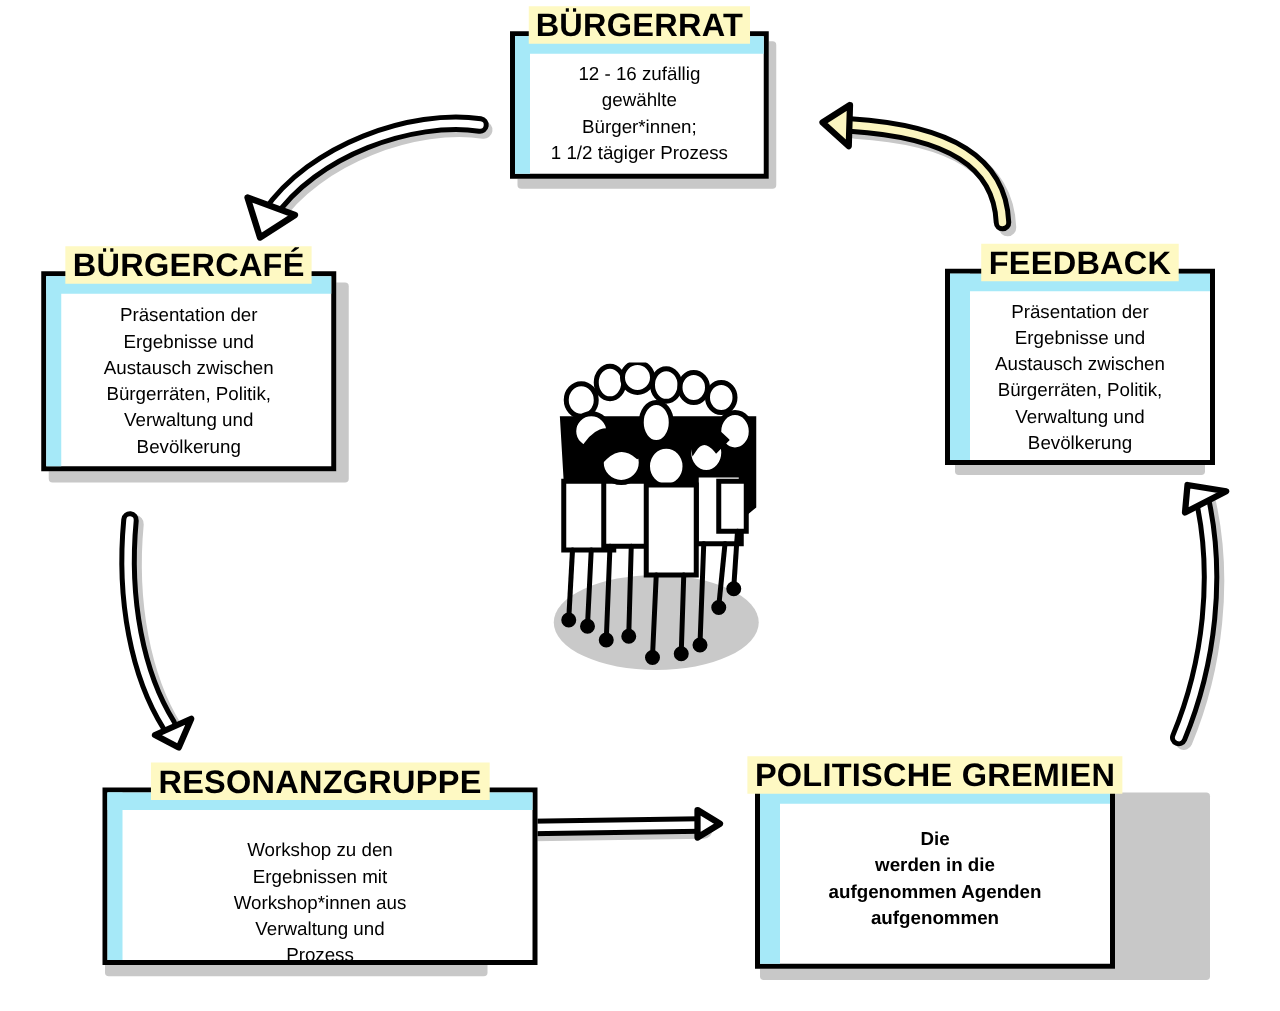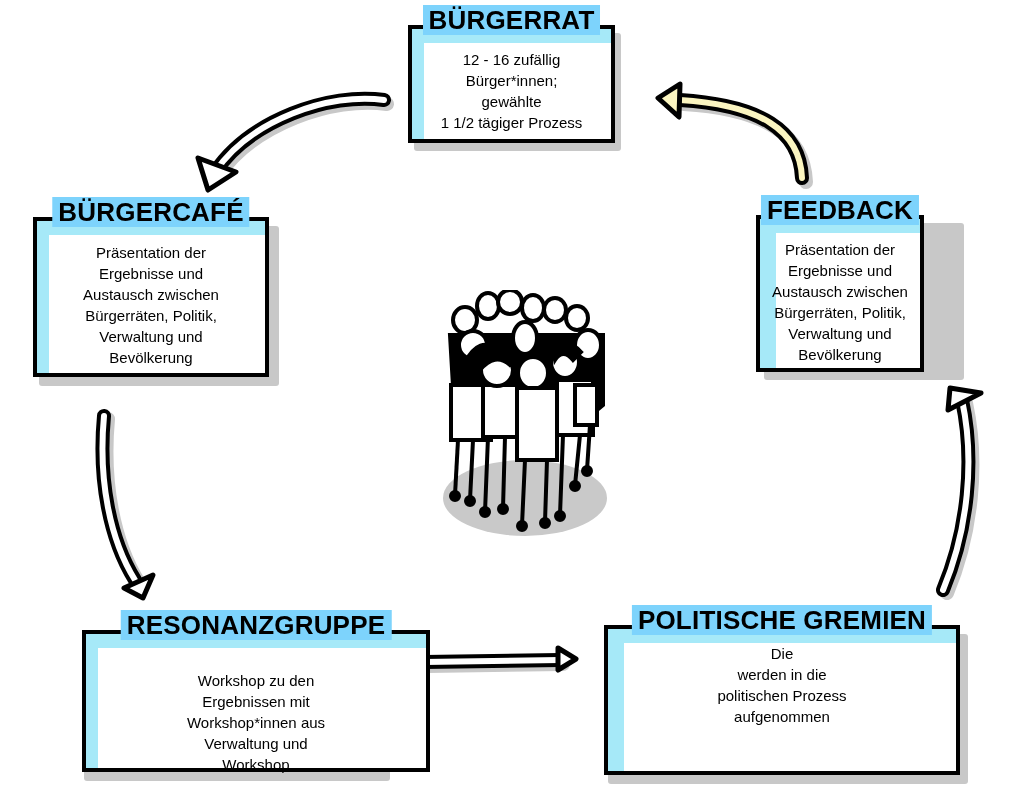--- a/index.html
+++ b/index.html
@@ -3,21 +3,21 @@
 <meta charset="utf-8">
 <style>
   html, body { margin: 0; padding: 0; background: #ffffff; }
   body { width: 1024px; height: 809px; position: relative; overflow: hidden; font-family: "Liberation Sans", sans-serif; }
   #arrows { position: absolute; left: 0; top: 0; width: 1024px; height: 809px; }
   .box { position: absolute; }
   .box .shadow { position: absolute; background: #c8c8c8; border-radius: 3px; }
   .box .frame { position: absolute; left: 0; top: 0; right: 0; bottom: 0; background: #ffffff; border: 4px solid #000; border-top-width: 4px; box-sizing: border-box; }
   .box .cyan-top { position: absolute; left: 0; right: 0; top: 0; height: 14px; background: #a6e9f8; }
   .box .cyan-left { position: absolute; left: 0; top: 0; bottom: 0; width: 12px; background: #a6e9f8; }
-  .box .title { position: absolute; top: -20px; left: 50%; transform: translateX(-50%); background: #7dd3fc; padding: 0 6px; font-weight: bold; font-size: 26px; line-height: 30px; color: #000; white-space: nowrap; letter-spacing: 0.2px; }
+  .box .title { position: absolute; top: -20px; left: 50%; transform: translateX(-50%); background: #fef9c3; padding: 0 6px; font-weight: bold; font-size: 26px; line-height: 30px; color: #000; white-space: nowrap; letter-spacing: 0.2px; }
   .box .body { position: absolute; left: 0; right: 0; top: 22px; text-align: center; font-size: 15px; line-height: 21px; color: #000; }
   .body span { display: block; }
   #people { position: absolute; left: 425px; top: 290px; width: 200px; height: 250px; }
 </style>
 </head>
 <body>
 
 <svg id="arrows" viewBox="0 0 1024 809">
   <defs>
     <filter id="sh" x="-20%" y="-20%" width="140%" height="140%">
@@ -63,22 +63,22 @@
 
 <div class="box" style="left:408px; top:25px; width:207px; height:118px;">
   <div class="shadow" style="left:6px; top:8px; width:207px; height:118px;"></div>
   <div class="frame">
     <div class="cyan-top"></div>
       <div class="cyan-left"></div>
   </div>
   <div class="title">BÜRGERRAT</div>
   <div class="body" style="top:24px;">
     <span>12 - 16 zufällig</span>
+    <span>gewählte</span>
     <span>Bürger*innen;</span>
-    <span>gewählte</span>
     <span>1 1/2 tägiger Prozess</span>
   </div>
 </div>
 
 <div class="box" style="left:33px; top:217px; width:236px; height:160px;">
   <div class="shadow" style="left:6px; top:9px; width:240px; height:160px;"></div>
   <div class="frame">
     <div class="cyan-top"></div>
       <div class="cyan-left"></div>
   </div>
@@ -86,21 +86,21 @@
   <div class="body" style="top:25px;">
     <span>Präsentation der</span>
     <span>Ergebnisse und</span>
     <span>Austausch zwischen</span>
     <span>Bürgerräten, Politik,</span>
     <span>Verwaltung und</span>
     <span>Bevölkerung</span>
   </div>
 </div>
 
-<div class="box" style="left:756px; top:215px; width:168px; height:157px;">
+<div class="box" style="left:756px; top:215px; width:216px; height:157px;">
   <div class="shadow" style="left:8px; top:8px; width:200px; height:157px;"></div>
   <div class="frame">
     <div class="cyan-top"></div>
       <div class="cyan-left" style="width:16px;"></div>
   </div>
   <div class="title">FEEDBACK</div>
   <div class="body" style="top:24px;">
     <span>Präsentation der</span>
     <span>Ergebnisse und</span>
     <span>Austausch zwischen</span>
@@ -115,35 +115,35 @@
   <div class="frame">
     <div class="cyan-top"></div>
       <div class="cyan-left"></div>
   </div>
   <div class="title">RESONANZGRUPPE</div>
   <div class="body" style="top:24px;margin-top:16px;">
     <span>Workshop zu den</span>
     <span>Ergebnissen mit</span>
     <span>Workshop*innen aus</span>
     <span>Verwaltung und</span>
-    <span>Workshop</span>
+    <span>Prozess</span>
   </div>
 </div>
 
-<div class="box" style="left:604px; top:625px; width:356px; height:150px;">
+<div class="box" style="left:604px; top:625px; width:288px; height:150px;">
   <div class="shadow" style="left:4px; top:9px; width:360px; height:150px;"></div>
   <div class="frame">
     <div class="cyan-top"></div>
       <div class="cyan-left" style="width:16px;"></div>
   </div>
   <div class="title">POLITISCHE GREMIEN</div>
-  <div class="body" style="top:18px;">
+  <div class="body" style="top:36px;font-weight:bold;">
     <span>Die</span>
     <span>werden in die</span>
-    <span>politischen Prozess</span>
+    <span>aufgenommen Agenden</span>
     <span>aufgenommen</span>
   </div>
 </div>
 
 <svg id="people" viewBox="0 0 200 250">
   <ellipse cx="100" cy="208" rx="82" ry="38" fill="#c9c9c9"></ellipse>
   <g stroke="#000" stroke-width="4" stroke-linecap="round" fill="#000">
 
     <ellipse cx="40" cy="30" rx="12" ry="13" fill="#fff"></ellipse>
     <ellipse cx="63" cy="16" rx="11" ry="13" fill="#fff"></ellipse>

